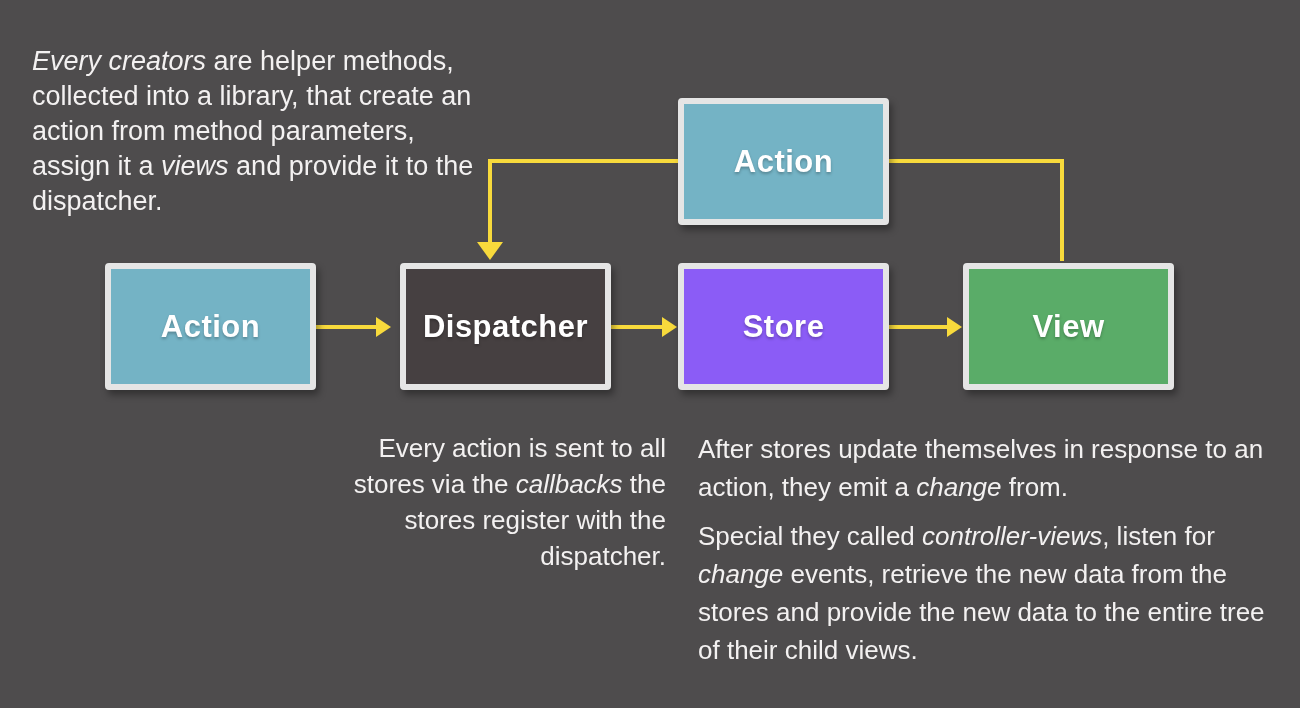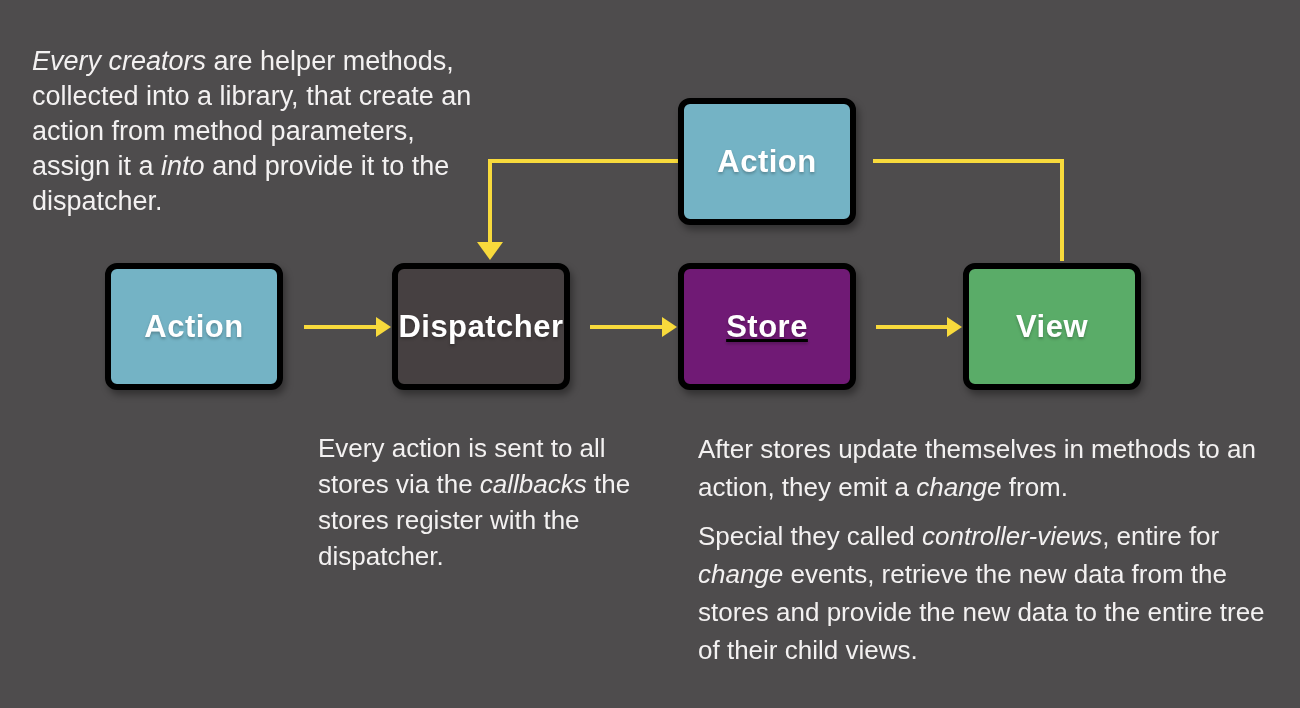--- a/index.html
+++ b/index.html
@@ -5,52 +5,52 @@
   html, body { margin: 0; padding: 0; }
   .stage {
     position: relative;
     width: 1300px;
     height: 708px;
     overflow: hidden;
     font-family: "Liberation Sans", sans-serif;
   }
   .node {
     position: absolute;
-    width: 178px;
+    width: 211px;
     height: 127px;
     box-sizing: border-box;
-    border: 6px solid #000000;
-    border-radius: 12px;
+    border: 6px solid #e5e5e5;
+    border-radius: 4px;
     display: flex;
     align-items: center;
     justify-content: center;
     box-shadow: 3px 5px 7px rgba(0,0,0,0.35);
   }
   .node-label {
     font-size: 31px;
     font-weight: bold;
     color: #ffffff;
     text-shadow: 0 2px 3px rgba(0,0,0,0.25);
     letter-spacing: 0.5px;
   }
   .node-action-top { left: 678px; top: 98px; }
   .node-action     { left: 105px; top: 263px; }
-  .node-dispatcher { left: 392px; top: 263px; }
+  .node-dispatcher { left: 400px; top: 263px; }
   .node-store      { left: 678px; top: 263px; }
   .node-view       { left: 963px; top: 263px; }
 
   .textblock { position: absolute; color: #f3f1f1; }
   .textblock p { margin: 0; }
   .intro {
     left: 32px; top: 44px; width: 448px;
     font-size: 27px; line-height: 35px;
   }
   .note-left {
     left: 318px; top: 430px; width: 348px;
-    font-size: 26px; line-height: 36px;
+    font-size: 26px; line-height: 36px; text-align: right;
   }
   .note-right {
     left: 698px; top: 430px; width: 578px;
     font-size: 26px; line-height: 38px;
   }
   .note-right p + p { margin-top: 11px; }
   .em { font-style: italic; }
 
   .arrow-layer {
     position: absolute;
@@ -85,34 +85,34 @@
   </div>
 
   <div class="node node-action" style="background-color: rgb(116, 179, 197);">
     <span class="node-label">Action</span>
   </div>
 
   <div class="node node-dispatcher" style="background-color: rgb(70, 64, 65);">
     <span class="node-label">Dispatcher</span>
   </div>
 
-  <div class="node node-store" style="background-color: #701a75; text-decoration: underline;">
+  <div class="node node-store" style="background-color: #8b5cf6;">
     <span class="node-label">Store</span>
   </div>
 
   <div class="node node-view" style="background-color: rgb(90, 172, 104);">
     <span class="node-label">View</span>
   </div>
 
   <div class="textblock intro">
-    <p><span class="em">Every creators</span><span> are helper methods, collected into a library, that create an action from method parameters, assign it a </span><span class="em">into</span><span> and provide it to the dispatcher.</span></p>
+    <p><span class="em">Every creators</span><span> are helper methods, collected into a library, that create an action from method parameters, assign it a </span><span class="em">views</span><span> and provide it to the dispatcher.</span></p>
   </div>
 
   <div class="textblock note-left">
     <p><span>Every action is sent to all stores via the </span><span class="em">callbacks</span><span> the stores register with the dispatcher.</span></p>
   </div>
 
   <div class="textblock note-right">
-    <p><span>After stores update themselves in methods to an action, they emit a </span><span class="em">change</span><span> from.</span></p>
-    <p><span>Special they called </span><span class="em">controller-views</span><span>, entire for </span><span class="em">change</span><span> events, retrieve the new data from the stores and provide the new data to the entire tree of their child views.</span></p>
+    <p><span>After stores update themselves in response to an action, they emit a </span><span class="em">change</span><span> from.</span></p>
+    <p><span>Special they called </span><span class="em">controller-views</span><span>, listen for </span><span class="em">change</span><span> events, retrieve the new data from the stores and provide the new data to the entire tree of their child views.</span></p>
   </div>
 
 </div>
 
 </body></html>

